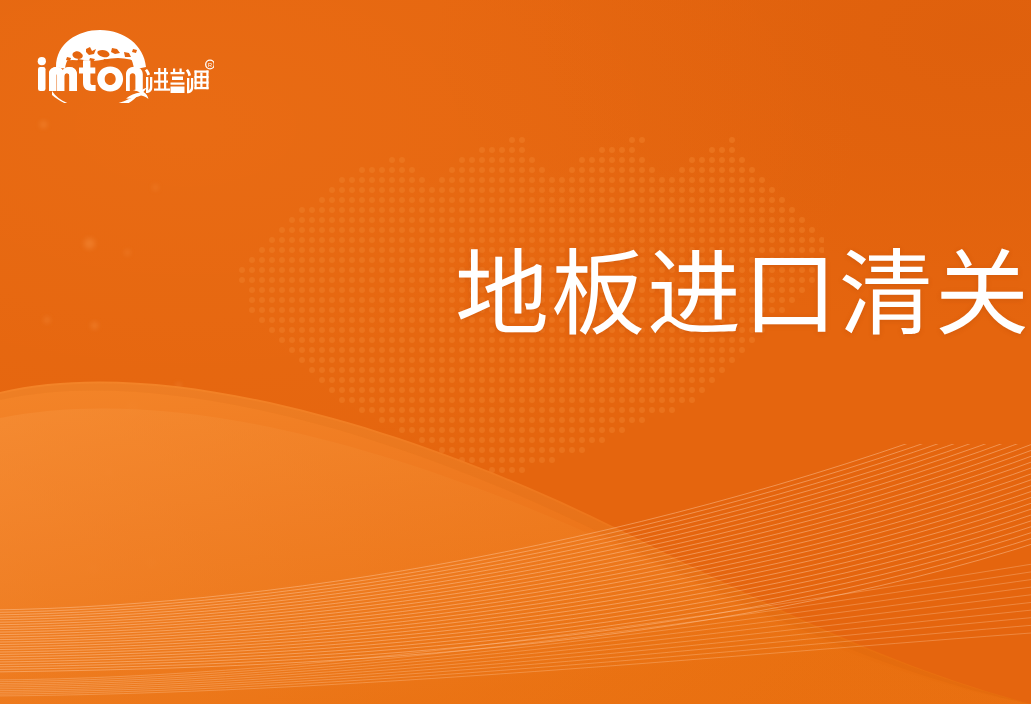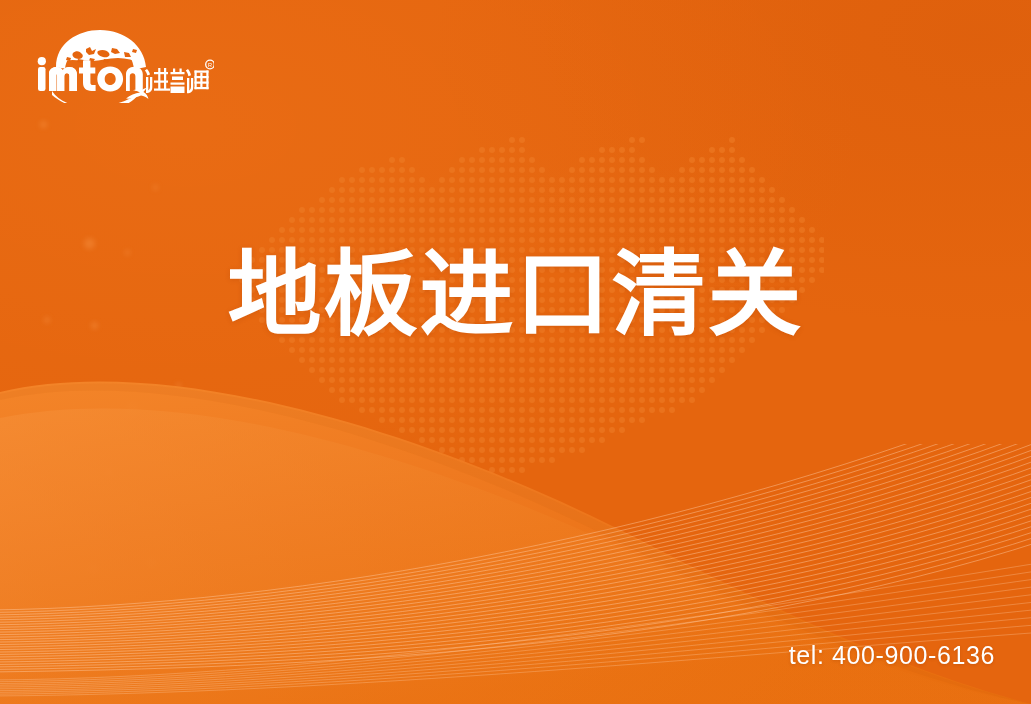--- a/index.html
+++ b/index.html
@@ -90,24 +90,24 @@
     z-index: 10;
   }
 
   
   .headline {
     position: absolute;
     left: 0;
     right: 0;
     top: 236px;
     z-index: 9;
-    text-align: center;
+    text-align: right;
     color: #ffffff;
     font-family: "Liberation Sans", "DejaVu Sans", sans-serif;
-    font-weight: 700;
+    font-weight: 400;
     font-size: 94px;
     line-height: 118px;
     letter-spacing: 2px;
     text-shadow: 0 1px 5px rgba(150,55,5,0.22);
     white-space: nowrap;
   }
   .headline .hl-line { display: block; }
 
   
   .tel {
@@ -1661,15 +1661,14 @@
                  C111.6,62.4 110.6,63.8 109.4,65 C112.2,66.6 114,69.2 114.4,72
                  C112.4,70.2 109.8,69 107,68.6 C103.8,70 99.4,71.4 95,71.8 Z" fill="#FFFFFF"></path>
       </g>
     </svg>
   </div>
 
   <div class="headline">
     <span class="hl-line">地板进口清关</span>
   </div>
 
-  <div class="tel">tel: 400-900-6136</div>
 
 </div>
 
 </body></html>

